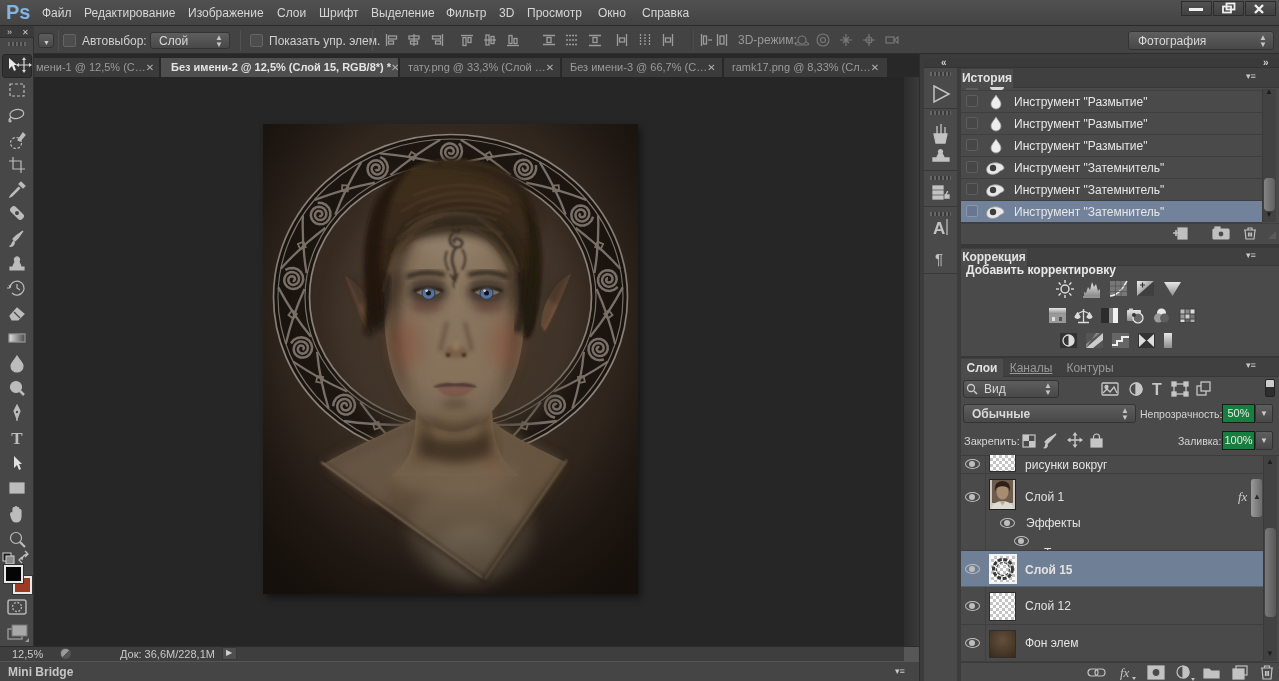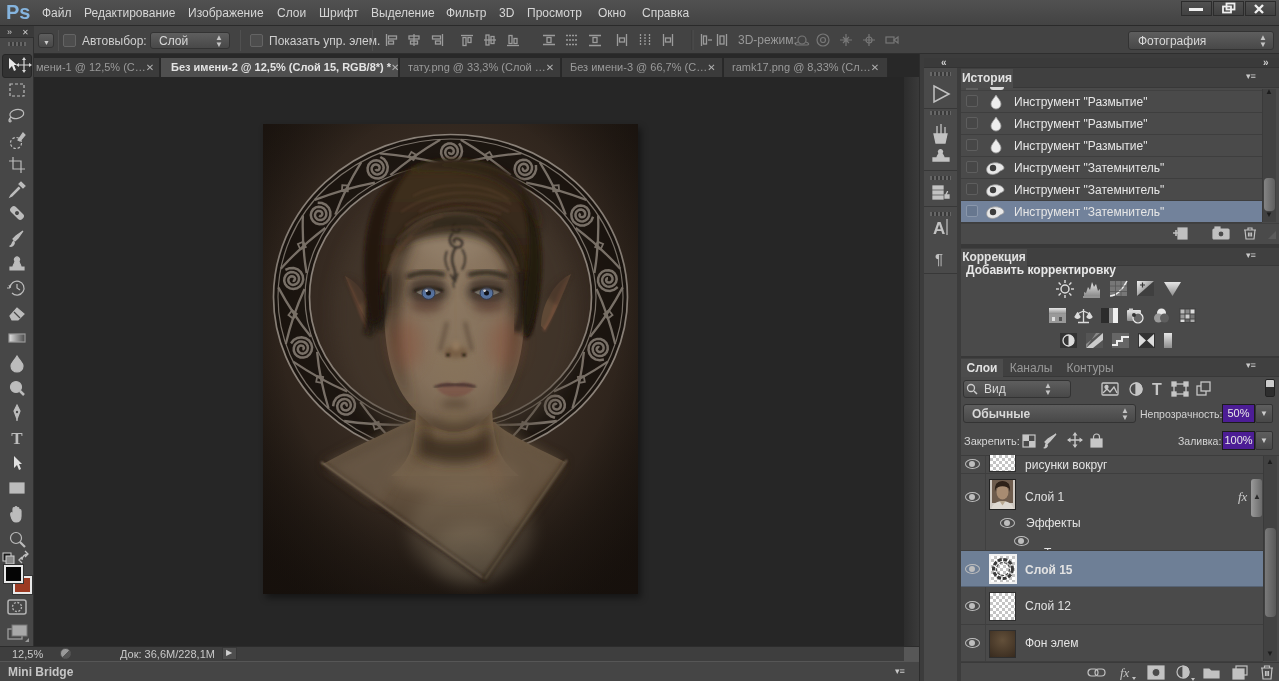--- a/index.html
+++ b/index.html
@@ -22,21 +22,21 @@
 .tab .x { position:static; font-size:10px; color:#b0b0b0; font-weight:normal; }
 .paneltab { height:19px; background:#4c4c4c; color:#e2e2e2;
   font-size:12px; font-weight:bold; line-height:19px; text-align:center; }
 .paneltab.inactive { background:transparent; color:#989898; font-weight:normal; }
 .hrow { left:961px; width:301px; height:22px; border-bottom:1px solid #3e3e3e;
   color:#e6e6e6; font-size:12px; line-height:22px; }
 .hcb { left:5px; top:4px; width:12px; height:12px; border:1px solid #5e5e5e; background:#474747; border-radius:2px; }
 .eye { width:15px; height:10px; border:1px solid #bdbdbd; border-radius:50%; background:#4a4a4a; }
 .eye b { position:absolute; left:3px; top:1px; width:6px; height:6px; background:#bdbdbd; border-radius:50%; }
 .thumbcheck { background:repeating-conic-gradient(#c4c4c4 0 25%, #ffffff 0 50%) 0 0/6px 6px #fff; }
-.valbox { height:19px; background:#4c1d95; border:1px solid #1b1b1b;
+.valbox { height:19px; background:#15803d; border:1px solid #1b1b1b;
   color:#e8e8e8; font-size:11px; text-align:center; line-height:17px; }
 .valarr { width:18px; height:19px; background:linear-gradient(#5e5e5e,#484848);
   border:1px solid #333; border-radius:2px; color:#ccc; }
 .lname { font-size:12px; color:#e2e2e2;text-align:right; }
 svg { position:absolute; overflow:visible; }
 </style>
 </head>
 <body>
 <div id="stage">
 
@@ -789,26 +789,26 @@
               <rect x="0" y="1" width="8" height="15" fill="url(#icog)"></rect>
               <rect x="8" y="1" width="9" height="15" fill="#4a4a4a"></rect>
             </g>
         </g>
       </svg>
     </div>
 
     <div style="left:961px;top:356px;width:318px;height:2px;background:#383838;"></div>
     <div style="left:961px;top:358px;width:318px;height:19px;background:#404040;border-bottom:1px solid #383838;"></div>
     <div class="paneltab" style="left:961px;top:359px;width:42px;height:18px;">Слои</div>
-    <div class="paneltab inactive" style="left:1005px;top:359px;width:52px;height:18px;">Каналы</div>
+    <div class="paneltab inactive" style="left:1005px;top:359px;width:52px;height:18px;text-decoration:underline;">Каналы</div>
     <div class="paneltab inactive" style="left:1061px;top:359px;width:58px;height:18px;">Контуры</div>
     <span style="left:1246px;top:360px;font-size:9px;color:#c9c9c9;">▾≡</span>
     <div style="left:961px;top:377px;width:318px;height:304px;background:#4a4a4a;"></div>
 
-    <div class="dd" style="left:963px;top:380px;width:108px;height:18px;line-height:17px;"><span style="position:static;margin-left:20px;">Вид</span><span style="left:80px;top:1px;font-size:8px;line-height:7px;color:#c4c4c4;">▲<br>▼</span></div>
+    <div class="dd" style="left:963px;top:380px;width:96px;height:18px;line-height:17px;"><span style="position:static;margin-left:20px;">Вид</span><span style="left:80px;top:1px;font-size:8px;line-height:7px;color:#c4c4c4;">▲<br>▼</span></div>
     <svg style="left:966px;top:383px;" width="12" height="12" viewBox="0 0 12 12">
         <circle cx="5" cy="5" r="3.5" fill="none" stroke="#cccccc" stroke-width="1.3"></circle>
         <path d="M8,8l3,3" stroke="#cccccc" stroke-width="1.5"></path>
       </svg>
     <svg style="left:1100px;top:379px;" width="120" height="20" viewBox="0 0 120 20">
       <g stroke="#c6c6c6" stroke-width="1.3" fill="none">
         <rect x="2" y="4" width="16" height="12" rx="1"></rect>
           <circle cx="6.5" cy="8" r="1.5" fill="#c6c6c6"></circle>
           <path d="M3,14 l4,-4 3,3 4,-5 3,6"></path>
         <g transform="translate(30,0)">

